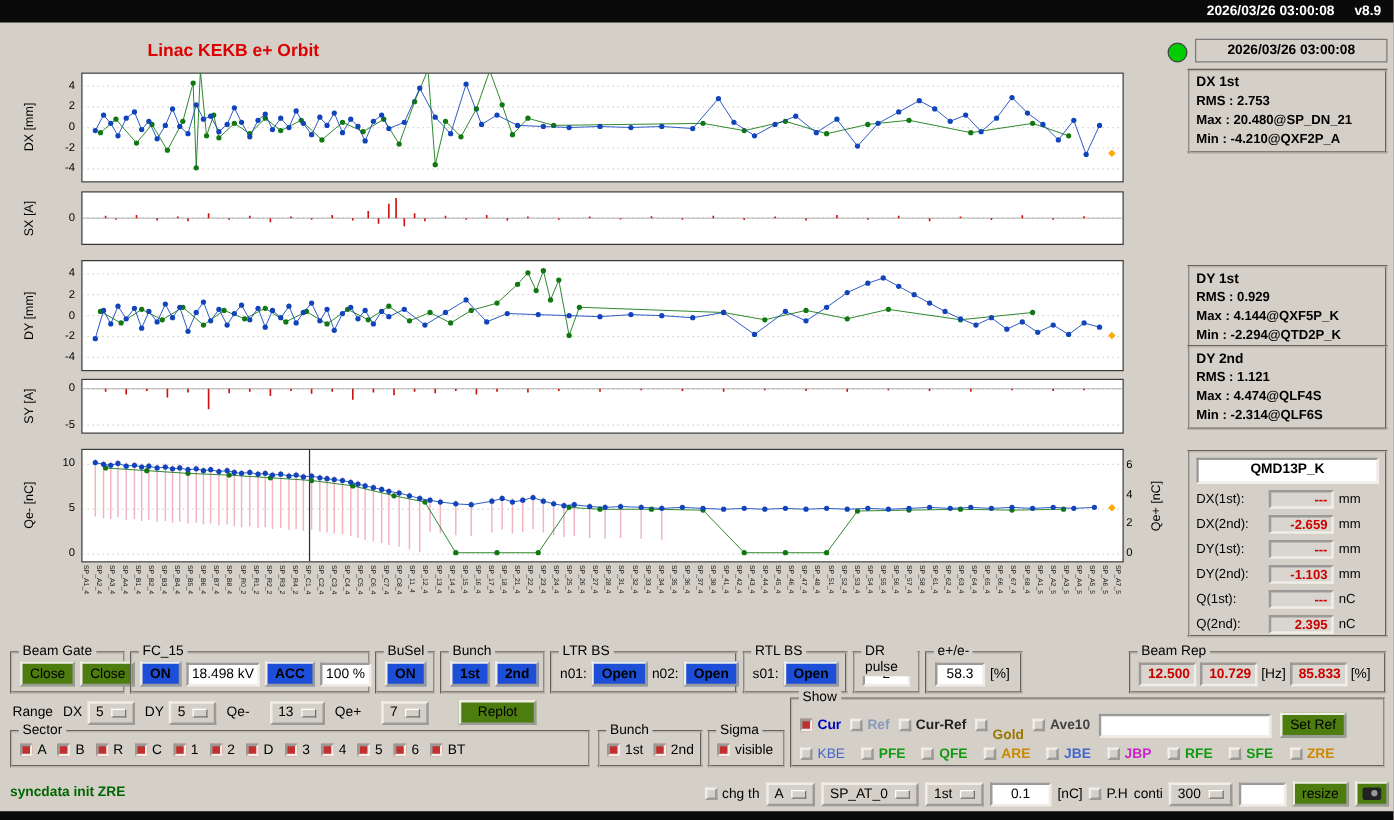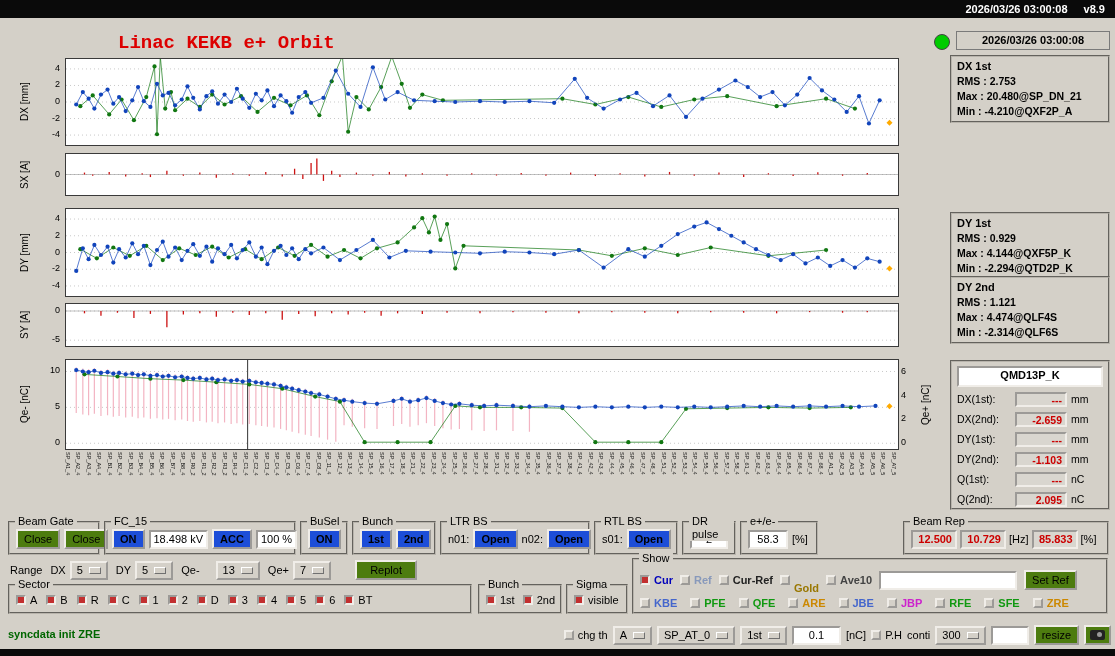--- a/index.html
+++ b/index.html
@@ -2,21 +2,21 @@
 <html><head>
 <meta charset="utf-8">
 <style>
   html,body{margin:0;padding:0;background:#888;}
   .screen{position:relative;width:1115px;height:656px;background:#d4d0c8;
     font-family:"Liberation Sans",sans-serif;font-size:11px;color:#000;overflow:hidden;}
   .topbar{position:absolute;top:0;left:0;right:0;height:18px;background:#0a0a0a;color:#fff;
     display:flex;justify-content:flex-end;align-items:center;gap:16px;padding-right:10px;
     font-weight:bold;font-size:11px;box-sizing:border-box;}
   .bottombar{position:absolute;bottom:0;left:0;right:0;height:7px;background:#0a0a0a;}
-  .app-title{position:absolute;left:118px;top:32px;color:#dd0000;font-weight:bold;font-size:19px;font-family:Liberation Mono, monospace;}
+  .app-title{position:absolute;left:118px;top:32px;color:#dd0000;font-weight:bold;font-size:14px;}
   .led{position:absolute;left:934px;top:34px;width:14px;height:14px;border-radius:50%;border:1px solid #444;}
   .datebox{position:absolute;left:956px;top:31px;width:152px;height:17px;border:1px solid #7a7a7a;
     background:#d4d0c8;font-weight:bold;text-align:center;line-height:17px;font-size:11px;}
 
   
   .statbox{position:absolute;left:950px;width:160px;border:2px groove #b8b4ac;background:#d4d0c8;
     padding:3px 5px 2px;box-sizing:border-box;}
   .stat-title{font-weight:bold;margin-bottom:2px;font-size:11px;}
   .stat-line{font-size:10.5px;font-weight:bold;line-height:15px;white-space:nowrap;}
   .qmdbox{position:absolute;left:950px;top:360px;width:160px;height:150px;border:2px groove #b8b4ac;
@@ -123,21 +123,21 @@
       <span class="qmd-val">-1.103</span>
       <span class="qmd-unit">mm</span>
     </div>
     <div class="qmd-row">
       <span class="qmd-label">Q(1st):</span>
       <span class="qmd-val">---</span>
       <span class="qmd-unit">nC</span>
     </div>
     <div class="qmd-row">
       <span class="qmd-label">Q(2nd):</span>
-      <span class="qmd-val">2.095</span>
+      <span class="qmd-val">2.395</span>
       <span class="qmd-unit">nC</span>
     </div>
   </div>
 
   <div class="chart-row" style="top:58px;height:88px">
     <div class="ylab">DX [mm]</div>
     <div class="yticks">
         <span style="top: 4.92308px;">4</span>
         <span style="top: 21.4615px;">2</span>
         <span style="top: 38px;">0</span>
@@ -874,21 +874,21 @@
         </span>
 
         <span class="r2" style="gap:16px">
           <span>Qe-</span>
           <span class="opt">
             <span>13</span>
             <span class="dash"></span>
           </span>
         </span>
 
-        <span class="r2" style="gap:4px">
+        <span class="r2" style="gap:16px">
           <span>Qe+</span>
           <span class="opt">
             <span>7</span>
             <span class="dash"></span>
           </span>
         </span>
       </div>
     <span class="btn" style="margin-left:16px;width:62px">Replot</span>
   </div>
 
@@ -1014,21 +1014,21 @@
               <span style="font-weight: bold; color: rgb(68, 68, 68);">Ave10</span>
             </span>
           </div>
         <span class="entry" style="width:138px;flex:none"></span>
         <span class="btn">Set Ref</span>
       </div>
       <div class="r-items" style="gap:13px">
 
           <span class="cb">
             <span class="cbx"></span>
-            <span style="font-weight: bold; color: rgb(68, 102, 204);">KBE</span>
+            <span style="font-weight: normal; color: rgb(68, 102, 204);">KBE</span>
           </span>
 
           <span class="cb">
             <span class="cbx"></span>
             <span style="font-weight: bold; color: rgb(17, 153, 17);">PFE</span>
           </span>
 
           <span class="cb">
             <span class="cbx"></span>
             <span style="font-weight: bold; color: rgb(17, 153, 17);">QFE</span>

